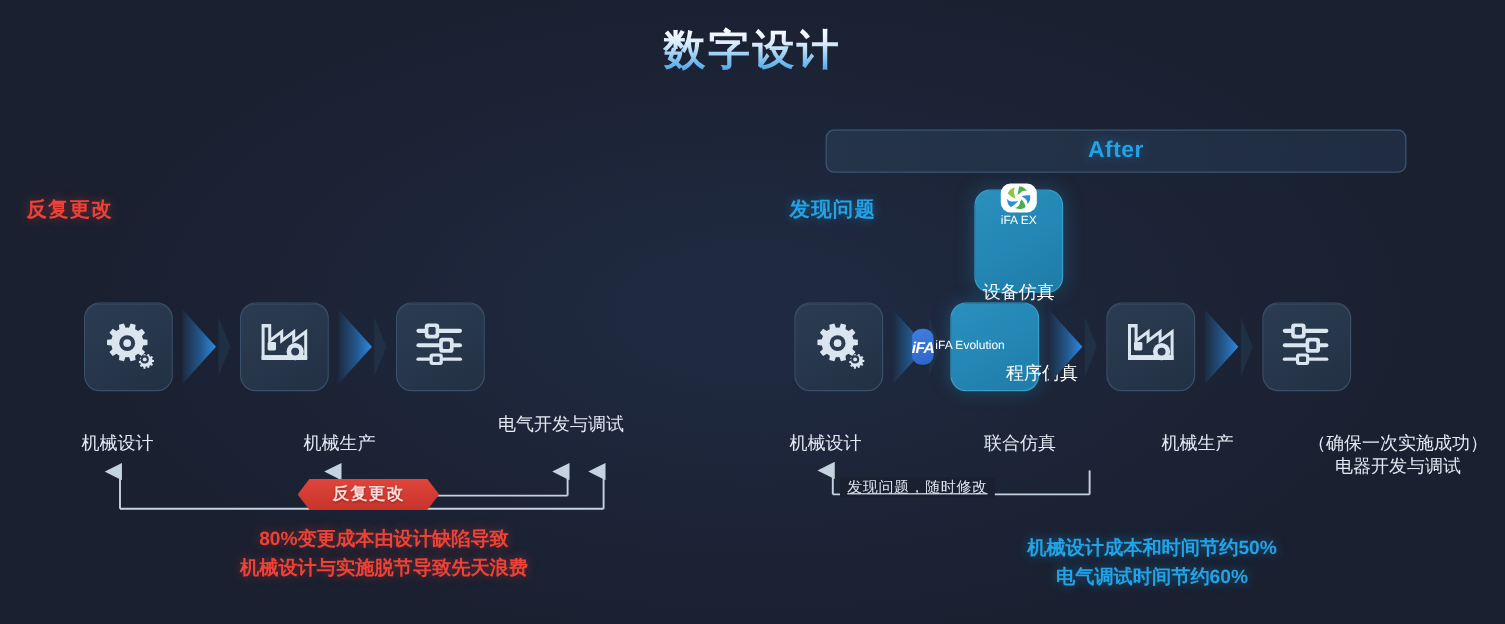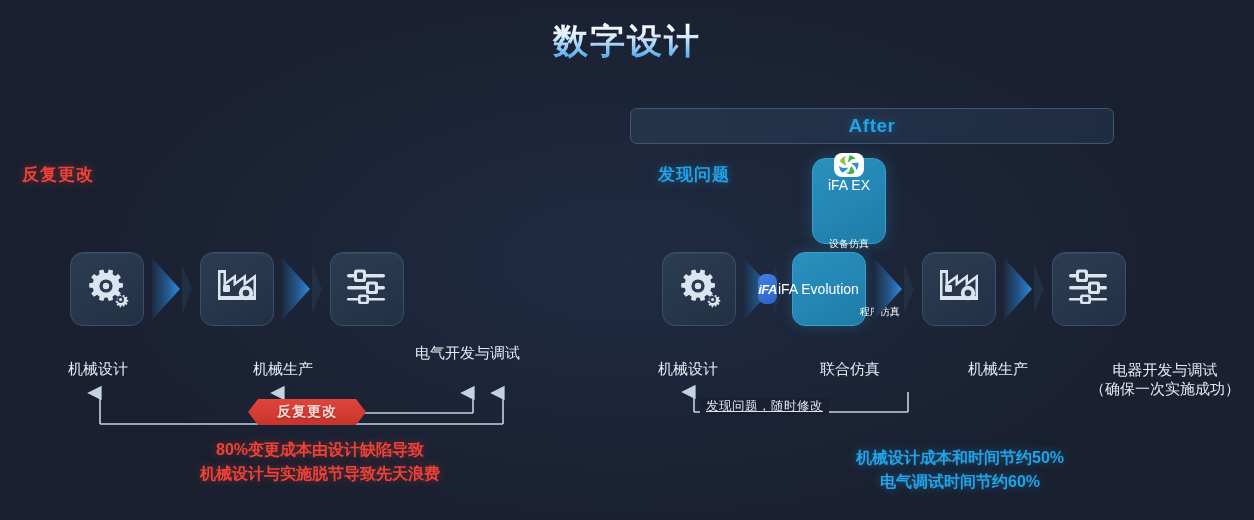--- a/index.html
+++ b/index.html
@@ -28,21 +28,21 @@
     text-align: center;
     font-size: 35px; font-weight: 700; letter-spacing: 2px;
     background: linear-gradient(180deg,#ffffff 8%,#dcecfb 38%,#63b3ed 78%,#3f8fd6 100%);
     -webkit-background-clip: text; background-clip: text;
     color: transparent; -webkit-text-fill-color: transparent;
   }
 
   
   .panel { position: absolute; top: 108px; }
   .panel.before { left: 18px; width: 588px; }
-  .panel.after  { left: 630px; width: 484px; }
+  .panel.after  { left: 688px; width: 484px; }
 
   .hdr {
     height: 36px; border-radius: 7px;
     display: flex; align-items: center; justify-content: center;
     font-size: 19px; font-weight: 700; letter-spacing: .5px;
   }
   .hdr.before {
     background: linear-gradient(100deg,#3b5068 0%,#39506a 45%,#2b3c51 100%);
     border: 1px solid #52708f;
     color: #ffffff;
@@ -87,22 +87,22 @@
   
   .exbox {
     position: absolute; left: 812px; top: 158px;
     width: 74px; height: 86px; border-radius: 13px;
     background: linear-gradient(150deg,#2a90bd 0%,#2487b5 50%,#1f7ba7 100%);
     border: 1px solid #39a0cc;
     display: flex; flex-direction: column; align-items: center; justify-content: center;
     gap: 2px;
     box-shadow: 0 0 16px rgba(36,135,181,.35);
   }
-  .app-lbl { color: #ffffff; font-size: 14px; line-height: 12px; text-align: center; white-space: nowrap; }
-  .app-lbl.cn { font-size: 10px; margin-top: 45px; }
+  .app-lbl { color: #ffffff; font-size: 10px; line-height: 12px; text-align: center; white-space: nowrap; }
+  .app-lbl.cn { font-size: 15px; margin-top: 45px; }
 
   .sq-ico { width: 30px; height: 30px; border-radius: 8px; display:flex; align-items:center; justify-content:center; }
   .sq-ico.white { background: #ffffff; }
   .sq-ico.blue  { background: linear-gradient(160deg,#3f7fe0,#2f63c8); color:#fff;
                   font-size: 13px; font-weight: 800; font-style: italic; letter-spacing:-.5px; }
 
   
   .steps { position: absolute; font-size: 15px; color: #e3eaf3; white-space: nowrap; }
   .s2lines { line-height: 19px; text-align: center; }
 
@@ -307,22 +307,22 @@
           <rect x="15.6" y="30" width="5.8" height="4.7" rx="1" fill="#2b3c52"></rect>
         </svg>
       </span>
     </div>
   </div>
 
   <div class="steps" style="left:658px; top:360px;">机械设计</div>
   <div class="steps" style="left:820px; top:360px;">联合仿真</div>
   <div class="steps" style="left:968px; top:360px;">机械生产</div>
   <div class="steps s2lines" style="left:1090px; top:360px;">
+    <div>（确保一次实施成功）</div>
     <div>电器开发与调试</div>
-    <div>（确保一次实施成功）</div>
   </div>
 
   <svg class="loops">
     <defs>
       <marker id="uparrow" markerWidth="9" markerHeight="9" refX="4.5" refY="8" orient="auto">
         <path d="M4.5 0 L9 9 L0 9 Z" fill="#c5d2e0"></path>
       </marker>
     </defs>
 
     <g stroke="#c5d2e0" stroke-width="1.6" fill="none">

